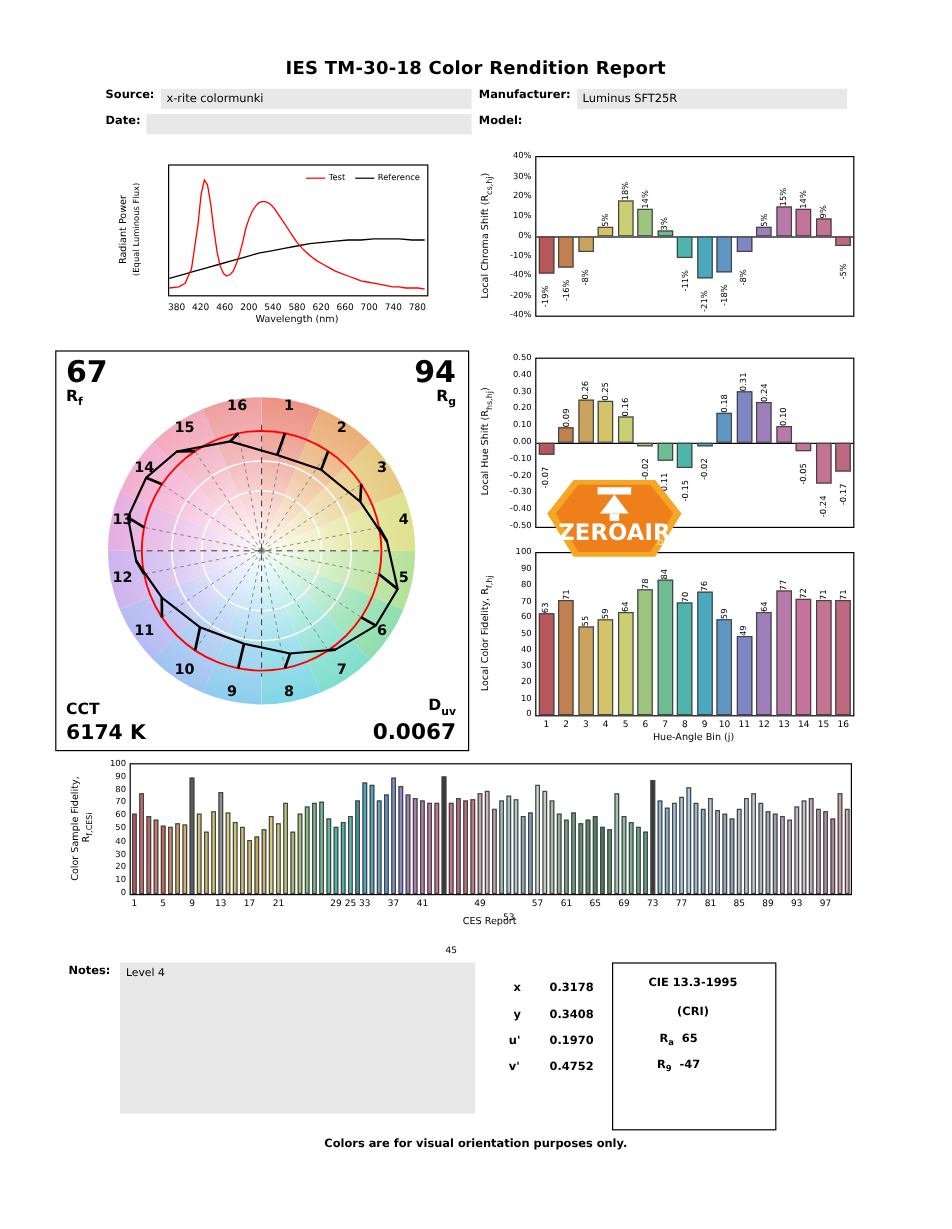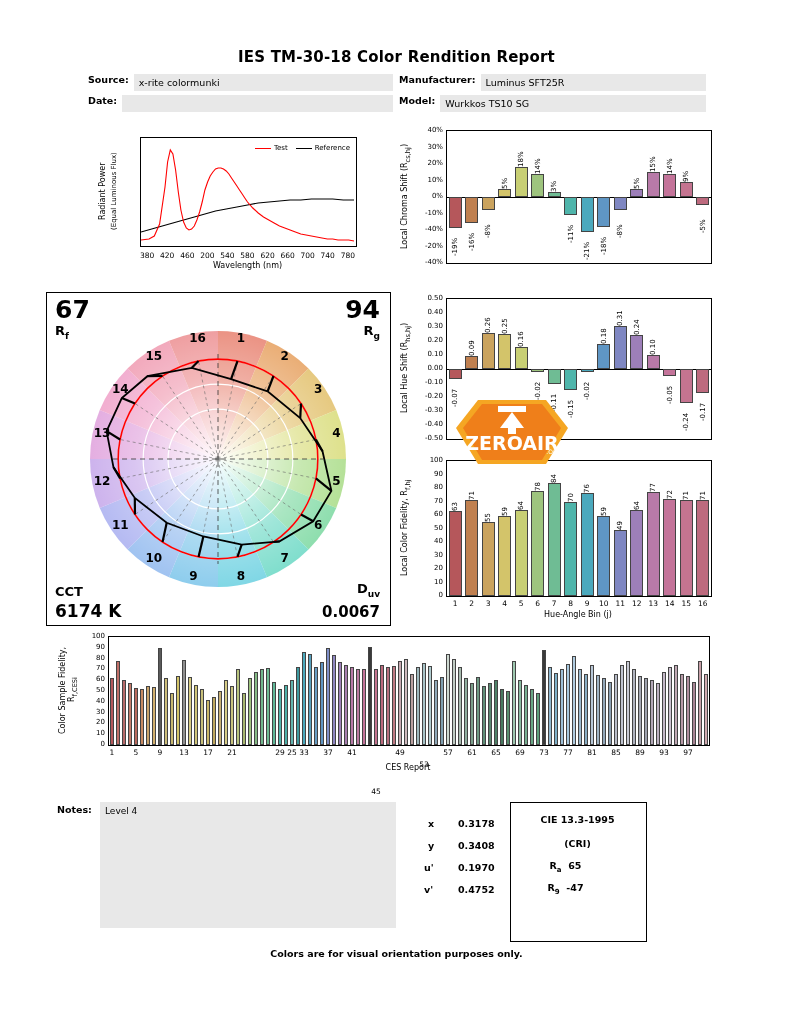--- a/index.html
+++ b/index.html
@@ -51,21 +51,21 @@
   
   #cvg{left:46px;top:292px;width:343px;height:332px;border:1px solid #000;overflow:hidden;}
   #cvg .corner{position:absolute;font-weight:bold;}
   .rf-num{left:8px;top:2px;font-size:25px;}
   .rf-sub{left:8px;top:30px;font-size:13px;}
   .rg-num{right:10px;top:2px;font-size:25px;}
   .rg-sub{right:10px;top:30px;font-size:13px;}
   .cct-lab{left:8px;bottom:26px;font-size:13px;}
   .cct-val{left:8px;bottom:4px;font-size:17px;}
   .duv-lab{right:10px;bottom:26px;font-size:13px;}
-  .duv-val{right:10px;bottom:4px;font-size:15px;text-align:center;}
+  .duv-val{right:10px;bottom:4px;font-size:18px;text-align:center;}
   .binnum{position:absolute;font-size:12px;font-weight:bold;color:#000;}
 
   
   #ces{left:56px;top:632px;width:660px;height:150px;}
   #ces .frame{position:absolute;left:52px;top:4px;width:600px;height:108px;border:1px solid #000;}
   .ces-xtitle{position:absolute;left:52px;top:131px;width:600px;text-align:center;font-size:8px;}
 
   
   #notesbox{position:absolute;left:100px;top:802px;width:296px;height:126px;background:#e8e8e8;}
   #notesLabel{position:absolute;left:57px;top:804px;font-size:9.5px;font-weight:bold;}
@@ -94,21 +94,20 @@
       <span class="meta-val">Luminus SFT25R</span>
     </div>
   </div>
   <div class="meta-row">
     <div class="meta-left">
       <span class="meta-lab">Date:</span>
       <span class="meta-val"></span>
     </div>
     <div class="meta-right" style="margin-left:6px;">
       <span class="meta-lab">Model:</span>
-      <span class="meta-val">Wurkkos TS10 SG</span>
     </div>
   </div>
 </div>
 
 <div class="panel" id="spd">
   <div class="vlabel" style="left:10px;top:4px;height:108px;width:12px;">Radiant Power</div>
   <div class="vlabel" style="left:22px;top:4px;height:108px;width:12px;font-size:7px;">(Equal Luminous Flux)</div>
   <div class="frame">
     <div class="spd-legend">
       <span class="lg">

